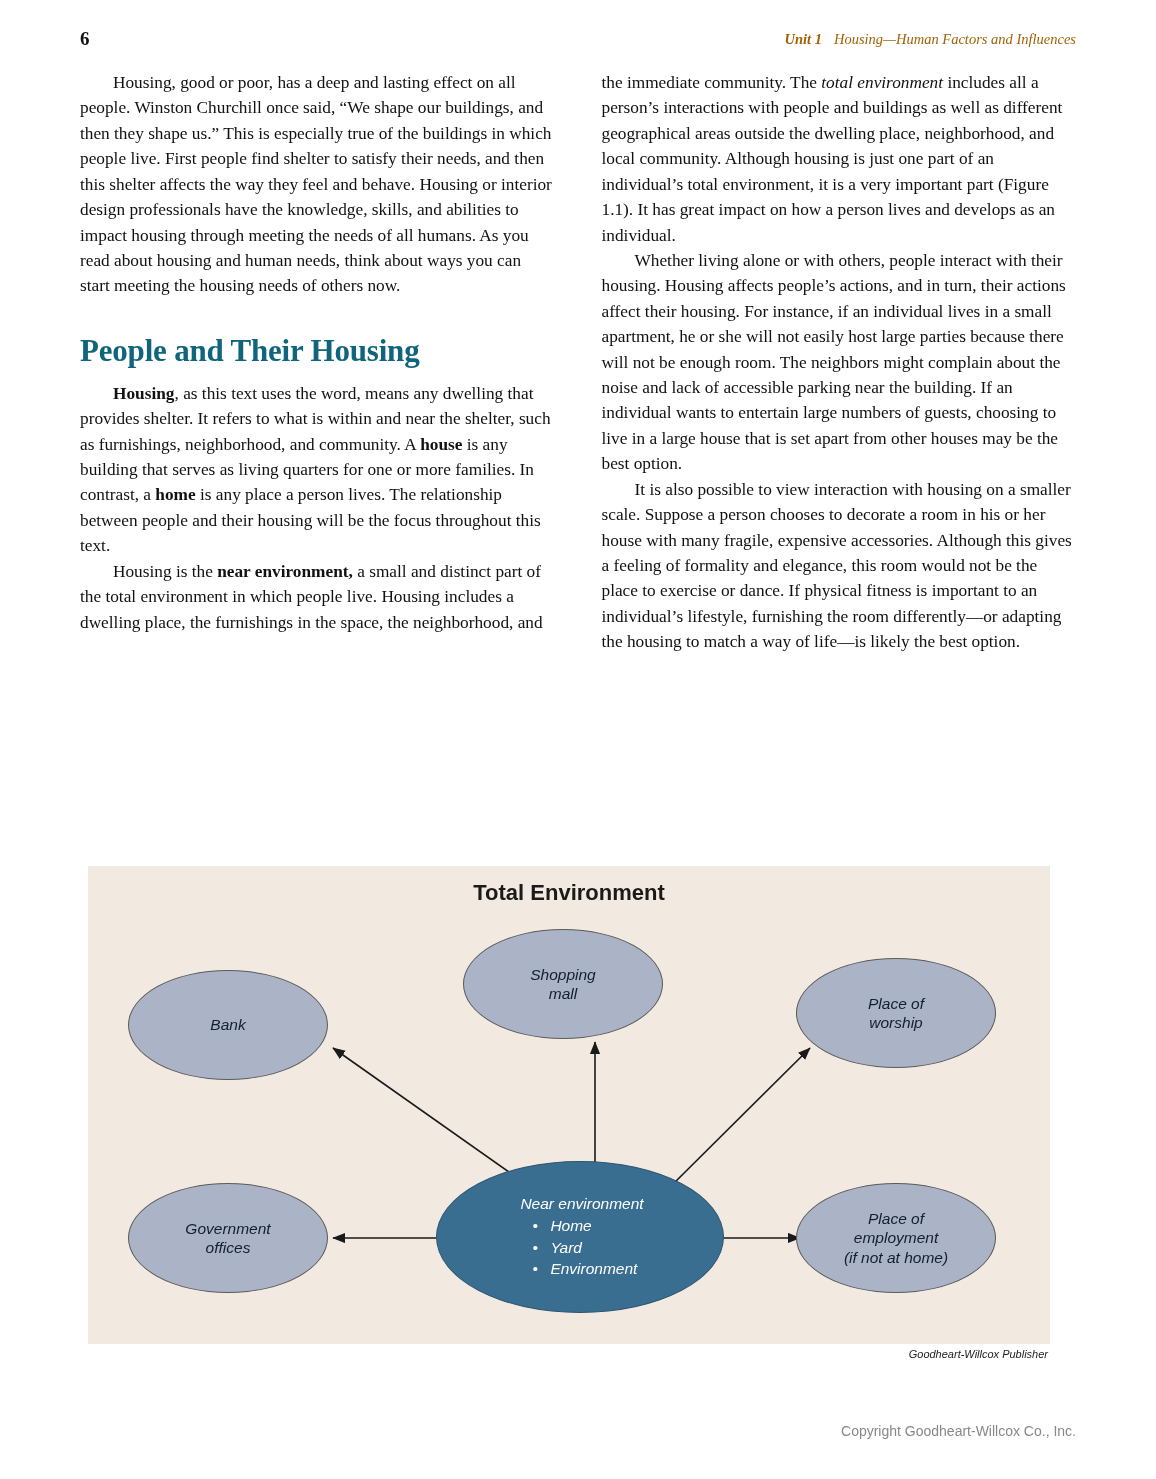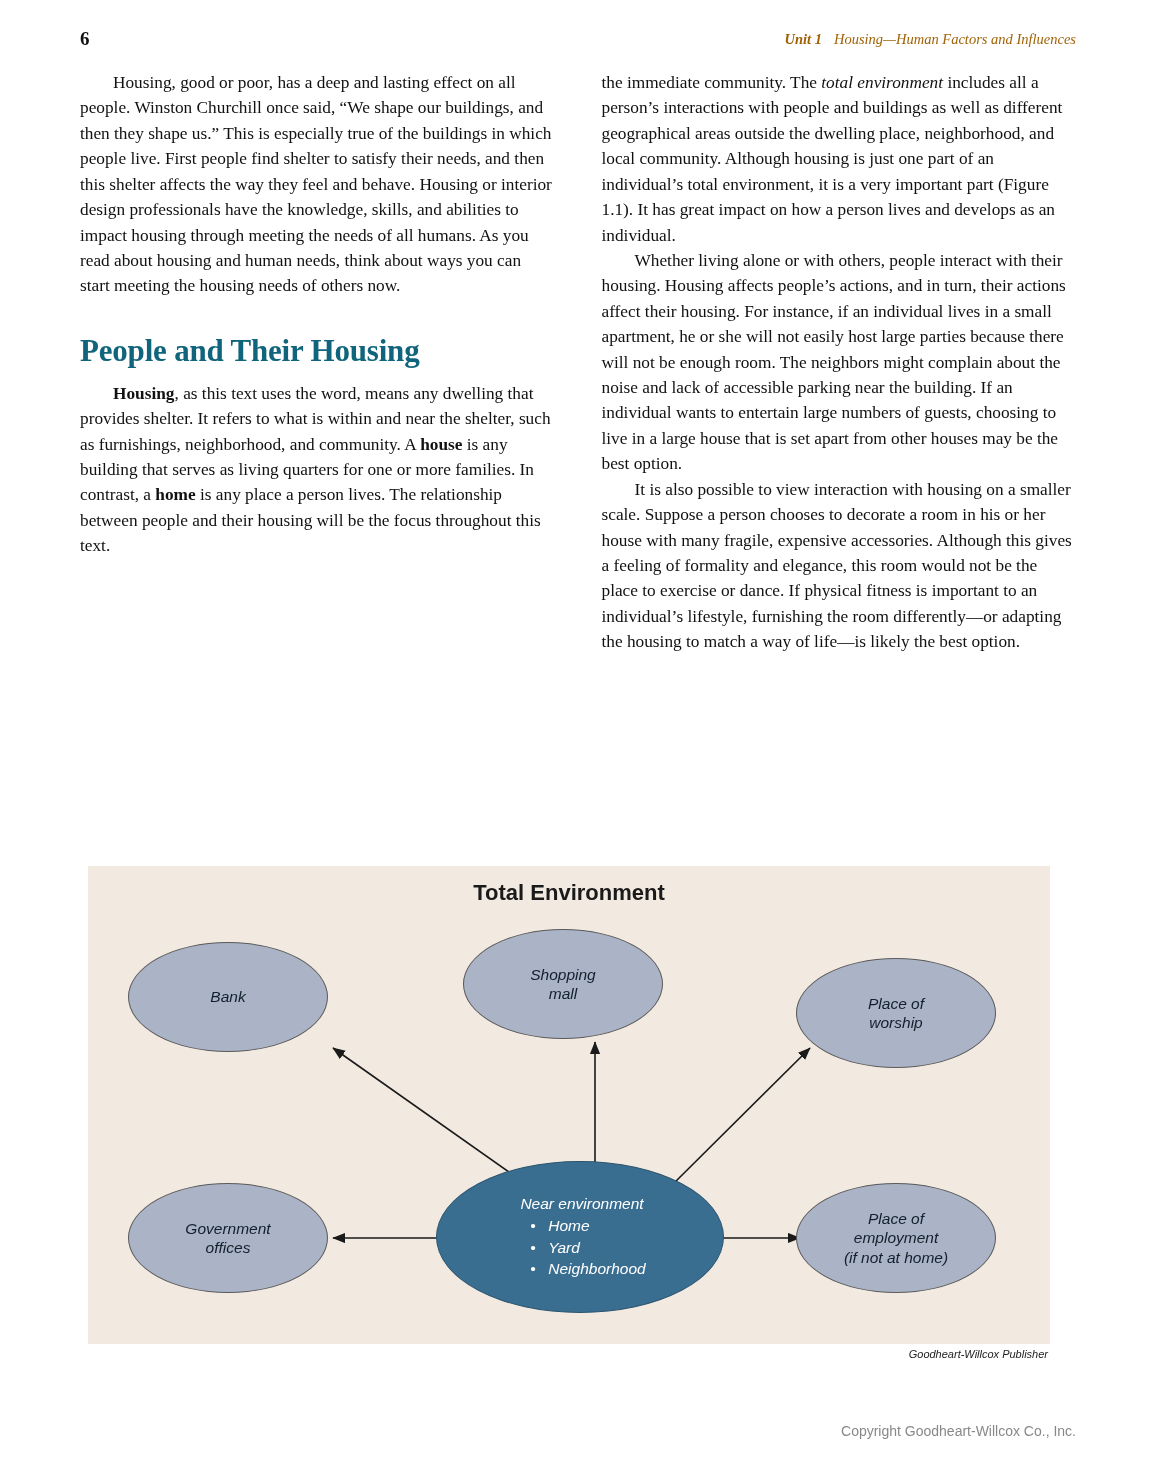--- a/index.html
+++ b/index.html
@@ -209,20 +209,21 @@
 
   <div class="columns">
 
     <div class="col">
       <p class="body indent">Housing, good or poor, has a deep and lasting effect on all people. Winston Churchill once said, “We shape our buildings, and then they shape us.” This is especially true of the buildings in which people live. First people find shelter to satisfy their needs, and then this shelter affects the way they feel and behave. Housing or interior design professionals have the knowledge, skills, and abilities to impact housing through meeting the needs of all humans. As you read about housing and human needs, think about ways you can start meeting the housing needs of others now.</p>
 
       <h2 class="section">People and Their Housing</h2>
 
       <p class="body indent"><span class="b">Housing</span><span>, as this text uses the word, means any dwelling that provides shelter. It refers to what is within and near the shelter, such as furnishings, neighborhood, and community. A </span><span class="b">house</span><span> is any building that serves as living quarters for one or more families. In contrast, a </span><span class="b">home</span><span> is any place a person lives. The relationship between people and their housing will be the focus throughout this text.</span></p>
 
+      <p class="body indent"><span>Housing is the </span><span class="b">near environment,</span><span> a small and distinct part of the total environment in which people live. Housing includes a dwelling place, the furnishings in the space, the neighborhood, and</span></p>
     </div>
 
     <div class="col">
       <p class="body"><span>the immediate community. The </span><span class="i">total environment</span><span> includes all a person’s interactions with people and buildings as well as different geographical areas outside the dwelling place, neighborhood, and local community. Although housing is just one part of an individual’s total environment, it is a very important part (Figure 1.1). It has great impact on how a person lives and develops as an individual.</span></p>
       <p class="body indent">Whether living alone or with others, people interact with their housing. Housing affects people’s actions, and in turn, their actions affect their housing. For instance, if an individual lives in a small apartment, he or she will not easily host large parties because there will not be enough room. The neighbors might complain about the noise and lack of accessible parking near the building. If an individual wants to entertain large numbers of guests, choosing to live in a large house that is set apart from other houses may be the best option.</p>
       <p class="body indent">It is also possible to view interaction with housing on a smaller scale. Suppose a person chooses to decorate a room in his or her house with many fragile, expensive accessories. Although this gives a feeling of formality and elegance, this room would not be the place to exercise or dance. If physical fitness is important to an individual’s lifestyle, furnishing the room differently—or adapting the housing to match a way of life—is likely the best option.</p>
     </div>
   </div>
 
   <div class="figure-area">
@@ -242,21 +243,21 @@
 
         <line x1="575" y1="328" x2="722" y2="182" stroke="#1a1a1a" stroke-width="1.6" marker-end="url(#ah)"></line>
 
         <line x1="425" y1="372" x2="245" y2="372" stroke="#1a1a1a" stroke-width="1.6" marker-end="url(#ah)"></line>
 
         <line x1="612" y1="372" x2="712" y2="372" stroke="#1a1a1a" stroke-width="1.6" marker-end="url(#ah)"></line>
       </svg>
 
       <div class="diagram">
 
-        <div class="ellipse outer" style="left:40px; top:76px; width:200px; height:110px;">
+        <div class="ellipse outer" style="left:40px; top:104px; width:200px; height:110px;">
           <span>Bank</span>
         </div>
 
         <div class="ellipse outer" style="left:375px; top:63px; width:200px; height:110px;">
           <span>Shopping<br>mall</span>
         </div>
 
         <div class="ellipse outer" style="left:708px; top:92px; width:200px; height:110px;">
           <span>Place of<br>worship</span>
         </div>
@@ -268,21 +269,21 @@
         <div class="ellipse outer" style="left:708px; top:317px; width:200px; height:110px;">
           <span>Place of<br>employment<br>(if not at home)</span>
         </div>
 
         <div class="ellipse center" style="left:348px; top:295px; width:288px; height:152px;">
           <div class="center-inner">
             <div class="ctitle">Near environment</div>
             <ul>
               <li>Home</li>
               <li>Yard</li>
-              <li>Neighborhood</li>
+              <li>Environment</li>
             </ul>
           </div>
         </div>
 
       </div>
     </div>
 
     <div class="credit">Goodheart-Willcox Publisher</div>
 
   </div>

